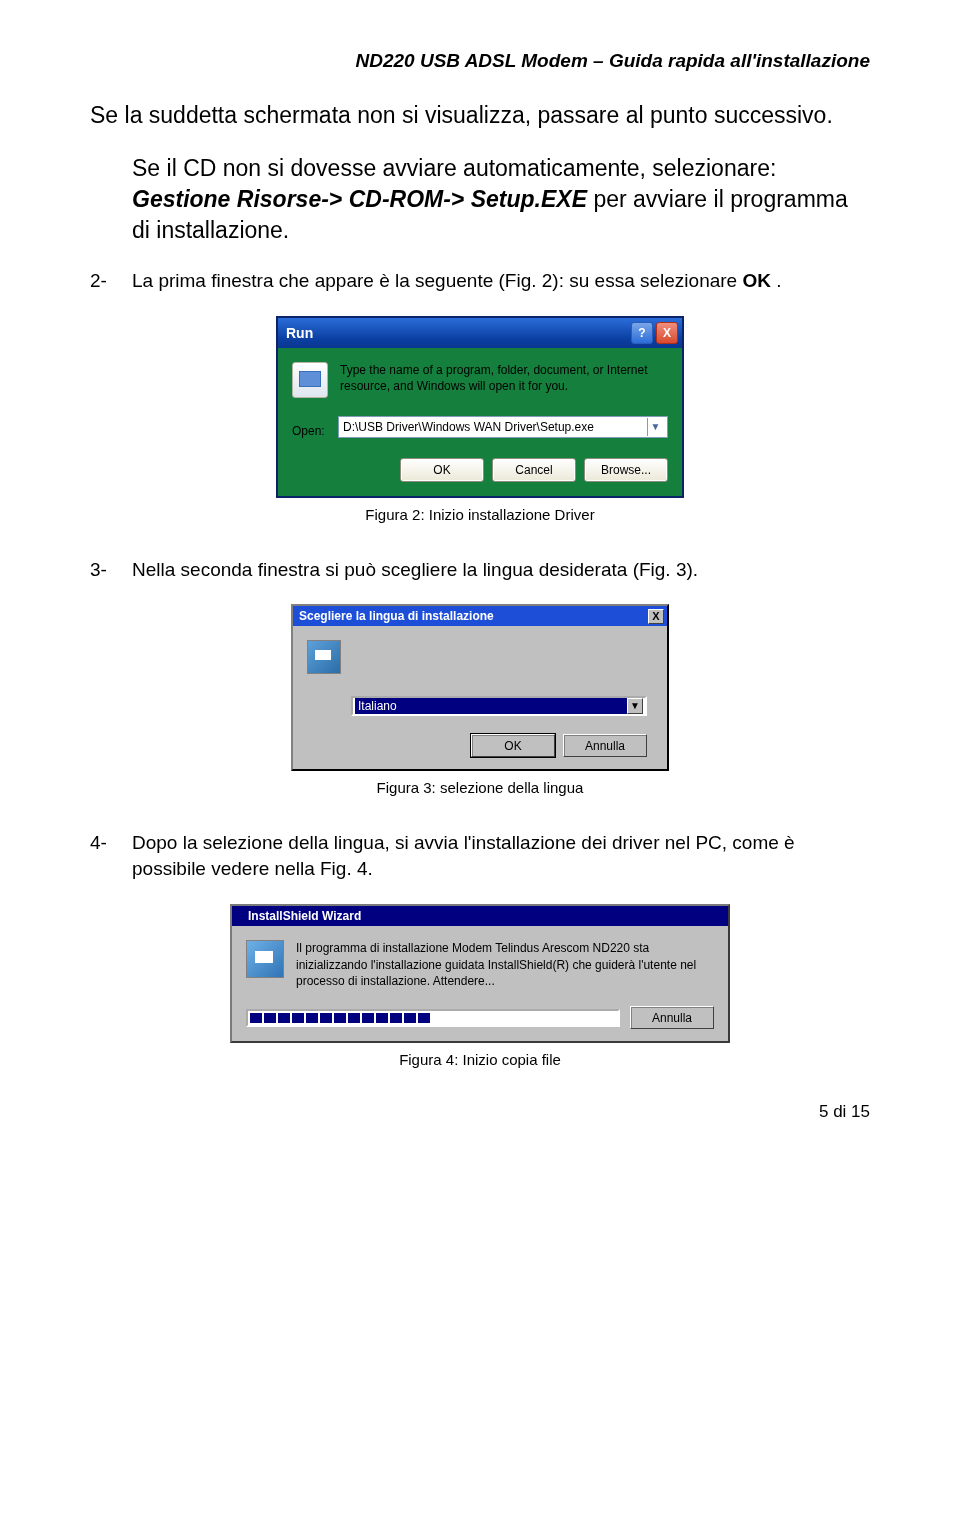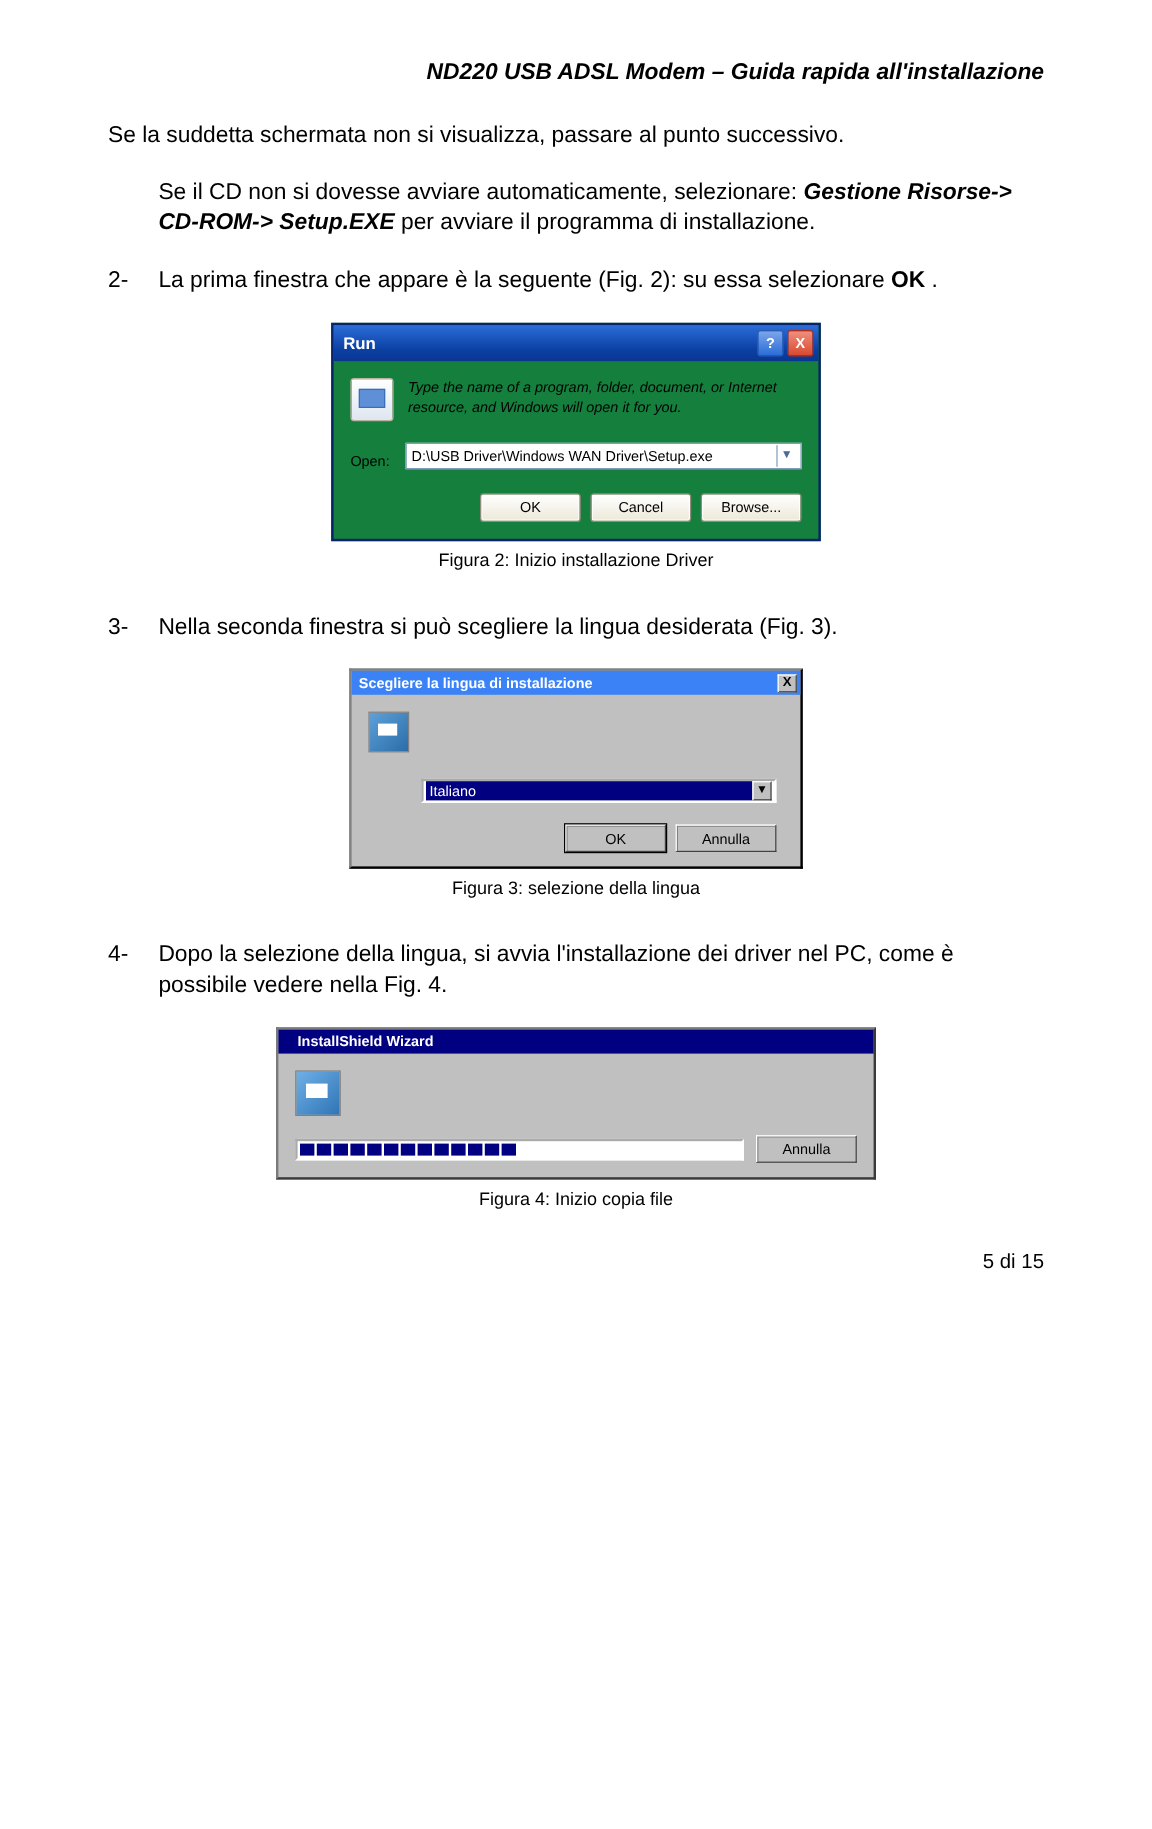--- a/index.html
+++ b/index.html
@@ -1,51 +1,51 @@
 <!DOCTYPE html>
 <html><head>
 <meta charset="utf-8">
 <style>
   * { box-sizing: border-box; margin: 0; padding: 0; }
   html, body { width: 960px; font-family: Arial, Helvetica, sans-serif; background: #fff; color: #000; }
   .page { width: 960px; padding: 50px 90px 40px 90px; }
   .header-line { font-weight: bold; font-style: italic; font-size: 19px; text-align: right; margin-bottom: 28px; }
-  .body-text { font-size: 19px; line-height: 1.35; margin-bottom: 22px; }
+  .body-text { font-size: 23px; line-height: 1.35; margin-bottom: 22px; }
   .indent { margin-left: 42px; }
   .numitem { display: flex; font-size: 19px; line-height: 1.35; margin-bottom: 22px; }
   .numitem .n { width: 42px; flex: 0 0 42px; }
   .numitem .t { flex: 1; }
   .bold { font-weight: bold; }
   .italic { font-style: italic; }
   .caption { text-align: center; font-size: 15px; margin: 8px 0 34px 0; }
   .figwrap { display: flex; justify-content: center; margin-top: 10px; }
   .pagenum { text-align: right; font-size: 17px; margin-top: 30px; }
 
   
   .run-dialog { width: 408px; border: 2px solid #0a246a; font-family: Tahoma, Arial, sans-serif; font-size: 12px; background: #15803d; }
   .run-title { height: 30px; background: linear-gradient(to bottom, #2b6dd9 0%, #0b3fa2 70%, #0a3691 100%); color: #fff; display: flex; align-items: center; padding: 0 4px 0 8px; }
   .run-title .tlabel { flex: 1; font-weight: bold; font-size: 14px; }
   .run-title .tbtn { width: 22px; height: 22px; margin-left: 3px; border-radius: 3px; display: flex; align-items: center; justify-content: center; font-weight: bold; background: linear-gradient(to bottom,#7ba6e8,#2b6dd9); border: 1px solid #2a5db8; color: #fff; }
   .run-title .tbtn.close { background: linear-gradient(to bottom,#f08f7e,#d84a2f); border: 1px solid #b32e16; }
   .run-body { padding: 14px 14px 14px 14px; }
   .run-top { display: flex; gap: 12px; }
   .run-icon { width: 36px; height: 36px; border: 1px solid #b9b4a1; background: linear-gradient(to bottom,#fff,#dfe6f0); border-radius: 3px; position: relative; }
   .run-icon::after { content:""; position:absolute; left:6px; top:8px; width:20px; height:14px; background:#5f8fd6; border:1px solid #396fb9; }
-  .run-desc { flex: 1; color: #000; line-height: 1.35; font-style: italic; }
+  .run-desc { flex: 1; color: #000; line-height: 1.35; }
   .run-row { display: flex; align-items: flex-end; margin-top: 18px; }
   .run-row .lbl { width: 46px; }
   .run-input { flex: 1; border: 1px solid #7f9db9; background: #fff; height: 22px; display: flex; align-items: center; padding: 0 4px; position: relative; }
   .run-input .val { flex: 1; color: #000; white-space: nowrap; overflow: hidden; }
   .run-input .drop { width: 16px; height: 18px; border-left: 1px solid #7f9db9; display: flex; align-items: center; justify-content: center; color: #4a6a9c; }
   .run-buttons { display: flex; justify-content: flex-end; gap: 8px; margin-top: 20px; }
   .xp-btn { min-width: 84px; height: 24px; border: 1px solid #8e8c7a; border-radius: 3px; background: linear-gradient(to bottom,#fff,#ece9d8); display: flex; align-items: center; justify-content: center; box-shadow: inset 0 0 0 1px #fff; }
 
   
   .lang-dialog { width: 378px; border: 2px solid #808080; border-right-color:#000; border-bottom-color:#000; font-family: "MS Sans Serif", Tahoma, Arial, sans-serif; font-size: 12px; background: #c0c0c0; }
-  .lang-title { height: 20px; background: #3b82f6; color: #fff; display: flex; align-items: center; padding: 0 3px 0 6px; font-weight: bold; }
+  .lang-title { height: 20px; background: #1d4ed8; color: #fff; display: flex; align-items: center; padding: 0 3px 0 6px; font-weight: bold; }
   .lang-title .tlabel { flex: 1; }
   .lang-title .xb { width: 16px; height: 15px; background: #c0c0c0; border: 1px solid #fff; border-right-color:#404040; border-bottom-color:#404040; display:flex; align-items:center; justify-content:center; color:#000; font-weight:bold; font-size:11px; }
   .lang-body { padding: 14px 14px 12px 14px; }
   .lang-top { display: flex; gap: 10px; }
   .lang-icon { width: 34px; height: 34px; background: linear-gradient(135deg,#5ea0d8,#2b6da8); border:1px solid #808080; position:relative; }
   .lang-icon::after { content:""; position:absolute; left:7px; top:9px; width:16px; height:10px; background:#fff; }
   .lang-desc { flex: 1; line-height: 1.35; }
   .lang-select { margin: 22px 6px 0 44px; height: 20px; border: 2px inset #fff; background:#fff; display:flex; align-items:center; padding:0 2px 0 2px; }
   .lang-select .val { flex:1; background:#000080; color:#fff; padding:0 3px; height:16px; display:flex; align-items:center; }
   .lang-select .drop { width:16px; height:16px; background:#c0c0c0; border:1px solid #fff; border-right-color:#404040; border-bottom-color:#404040; display:flex; align-items:center; justify-content:center; }
@@ -157,20 +157,21 @@
   </div>
 
   <div class="figwrap">
     <div class="is-dialog">
       <div class="is-title">
         <span>InstallShield Wizard</span>
       </div>
       <div class="is-body">
         <div class="is-top">
           <div class="is-icon"></div>
+          <div class="is-desc">Il programma di installazione Modem Telindus Arescom ND220 sta inizializzando l'installazione guidata InstallShield(R) che guiderà l'utente nel processo di installazione. Attendere...</div>
         </div>
         <div class="is-bottom">
           <div class="is-progress">
             <div class="seg"></div>
               <div class="seg"></div>
               <div class="seg"></div>
               <div class="seg"></div>
               <div class="seg"></div>
             <div class="seg"></div>
               <div class="seg"></div>

